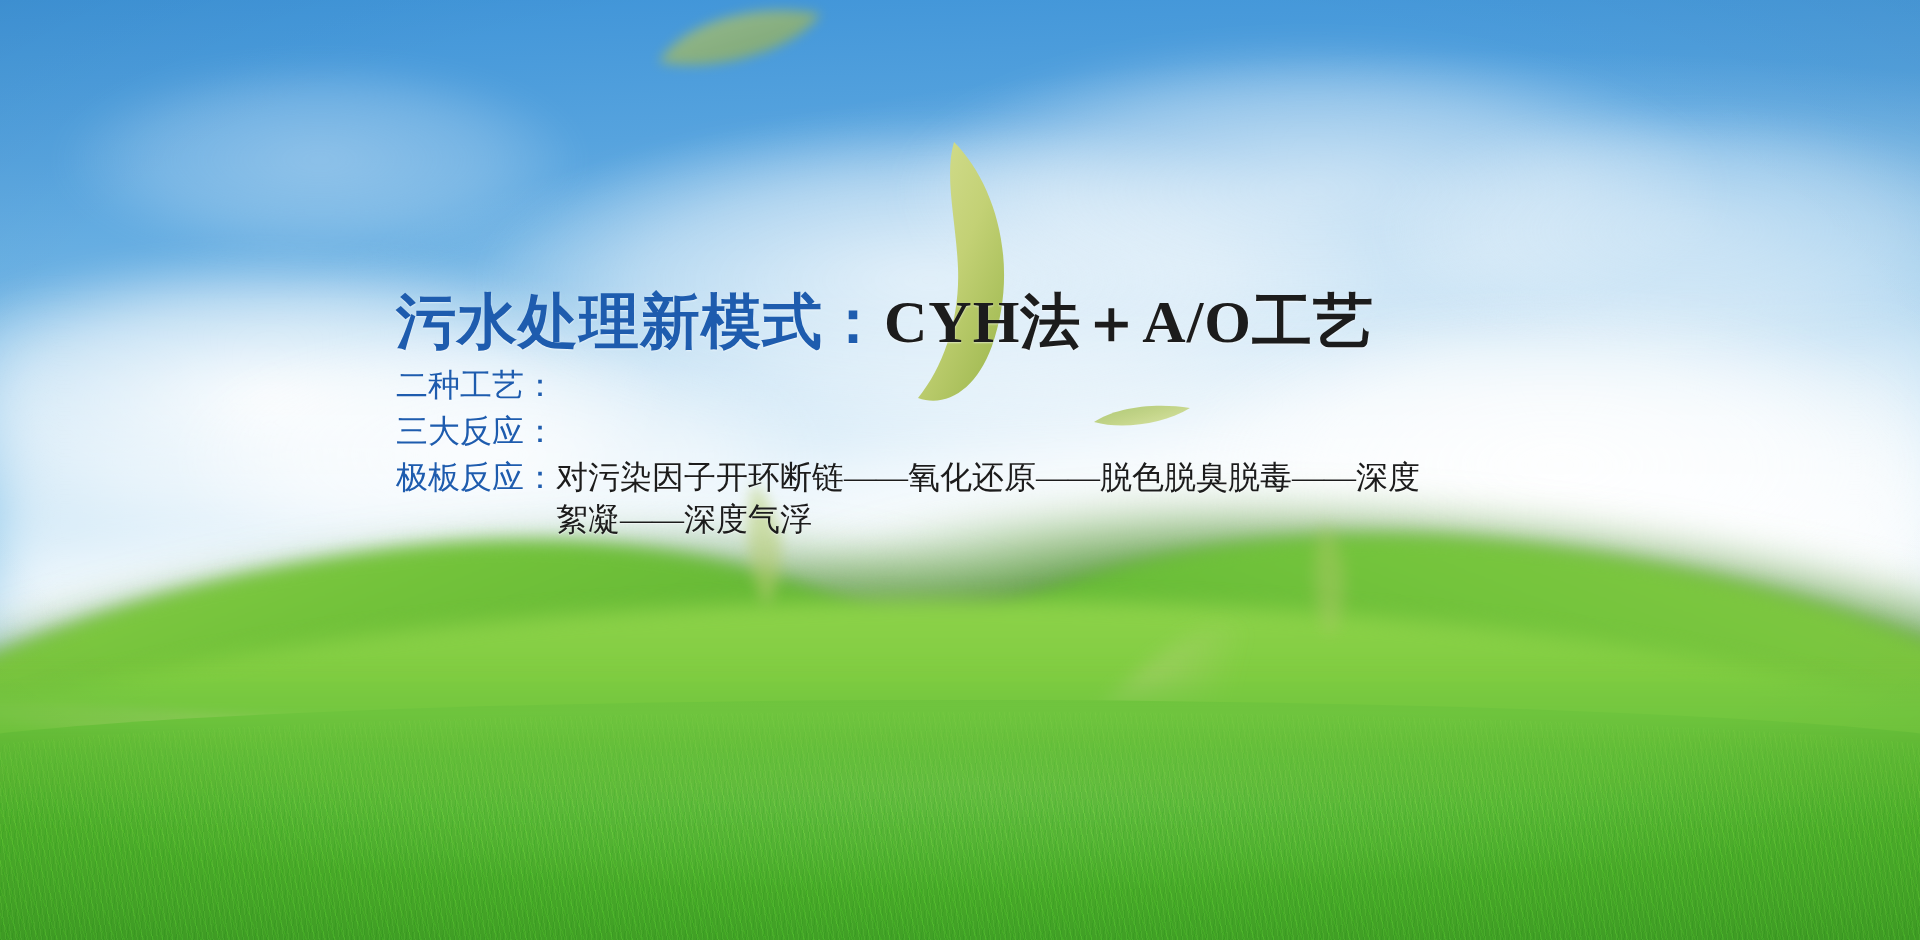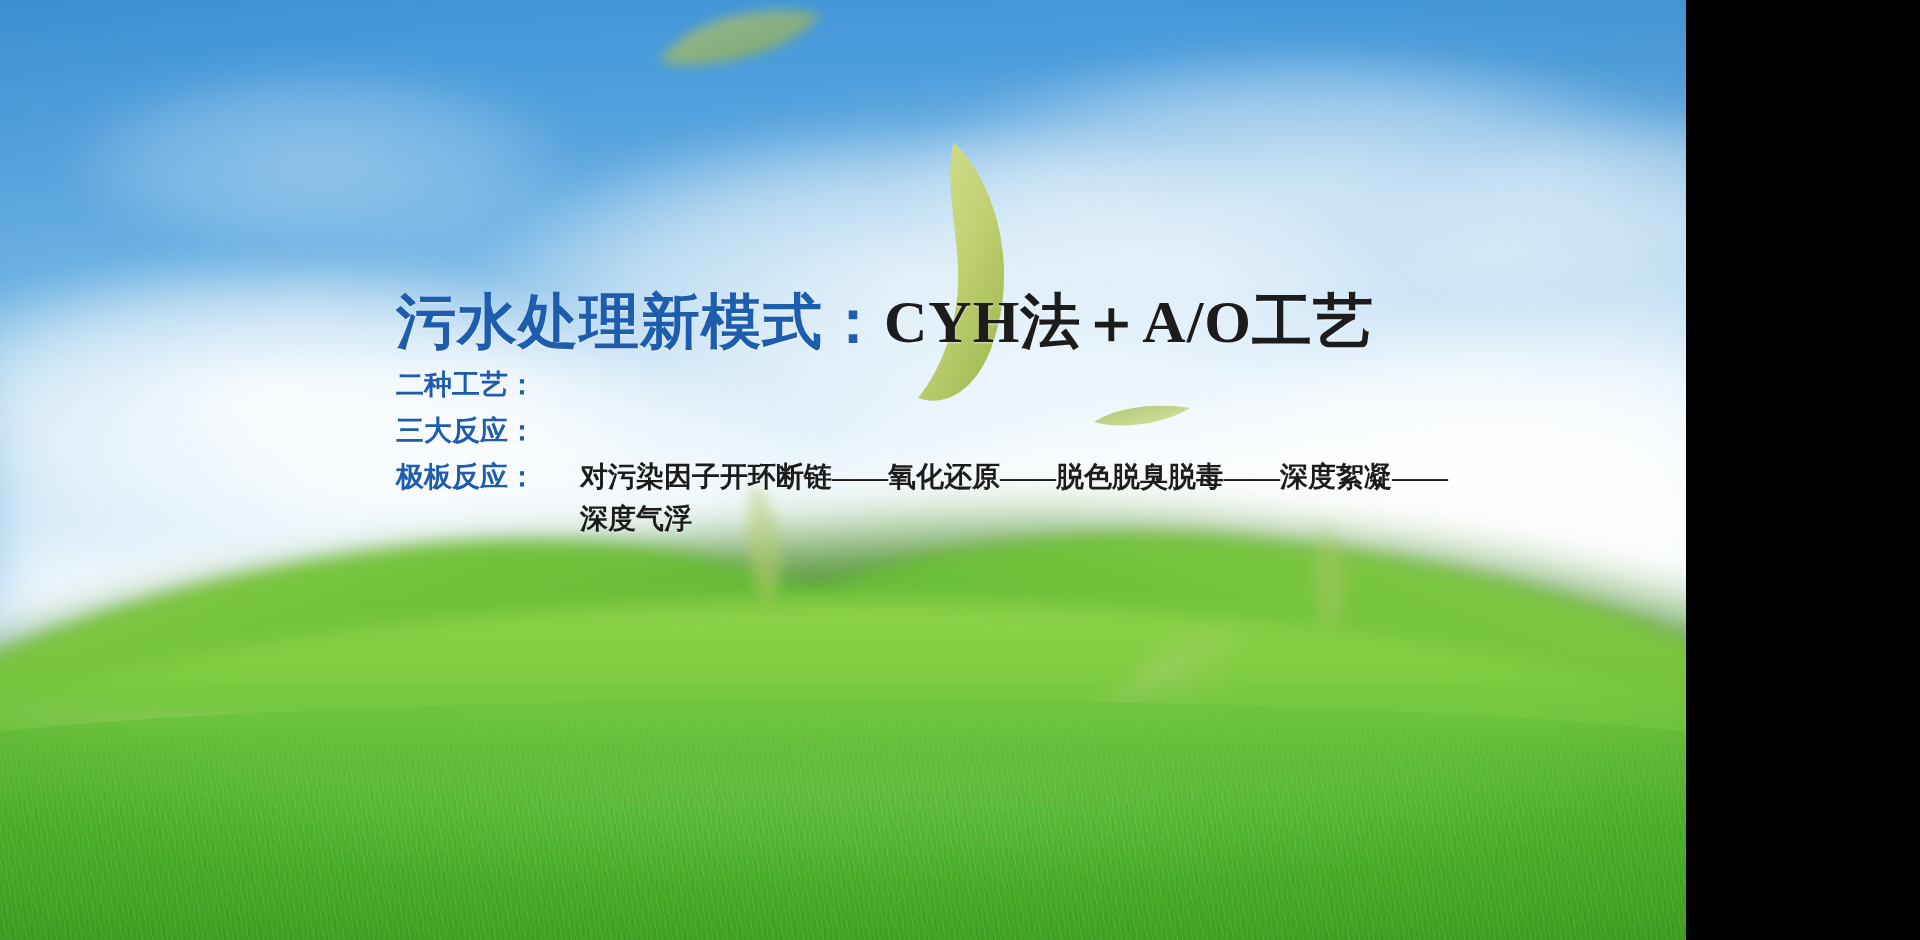--- a/index.html
+++ b/index.html
@@ -3,21 +3,21 @@
 <meta charset="utf-8">
 <title>污水处理新模式</title>
 <style>
   html, body {
     margin: 0;
     padding: 0;
     background: #000;
   }
   #slide {
     position: relative;
-    width: 1686px;
+    width: 1920px;
     height: 940px;
     overflow: hidden;
     font-family: "Liberation Serif", "DejaVu Serif", serif;
     background: #bef264;
   }
 
   
   .sky {
     position: absolute;
     inset: 0;
@@ -189,36 +189,36 @@
 
   .body-block {
     position: absolute;
     left: 396px;
     top: 364px;
     width: 1060px;
   }
   .line {
     display: flex;
     align-items: flex-start;
-    font-size: 28px;
-    font-weight: 700;
+    font-size: 32px;
+    font-weight: 400;
     line-height: 42px;
     margin-bottom: 4px;
     text-shadow: 0 1px 1px rgba(255,255,255,.5);
   }
   .line .label {
     color: #1e5cae;
     white-space: nowrap;
     flex: 0 0 auto;
   }
   .line .value {
     color: #1c1c1c;
     flex: 1 1 auto;
   }
-  .line.wrap .value { max-width: 880px; margin-left: 44px; }
+  .line.wrap .value { max-width: 880px; }
 </style>
 </head>
 <body>
 
 <div id="slide">
 
   <div class="sky">
     <div class="cloud c1"></div>
     <div class="cloud c2"></div>
     <div class="cloud c3"></div>

